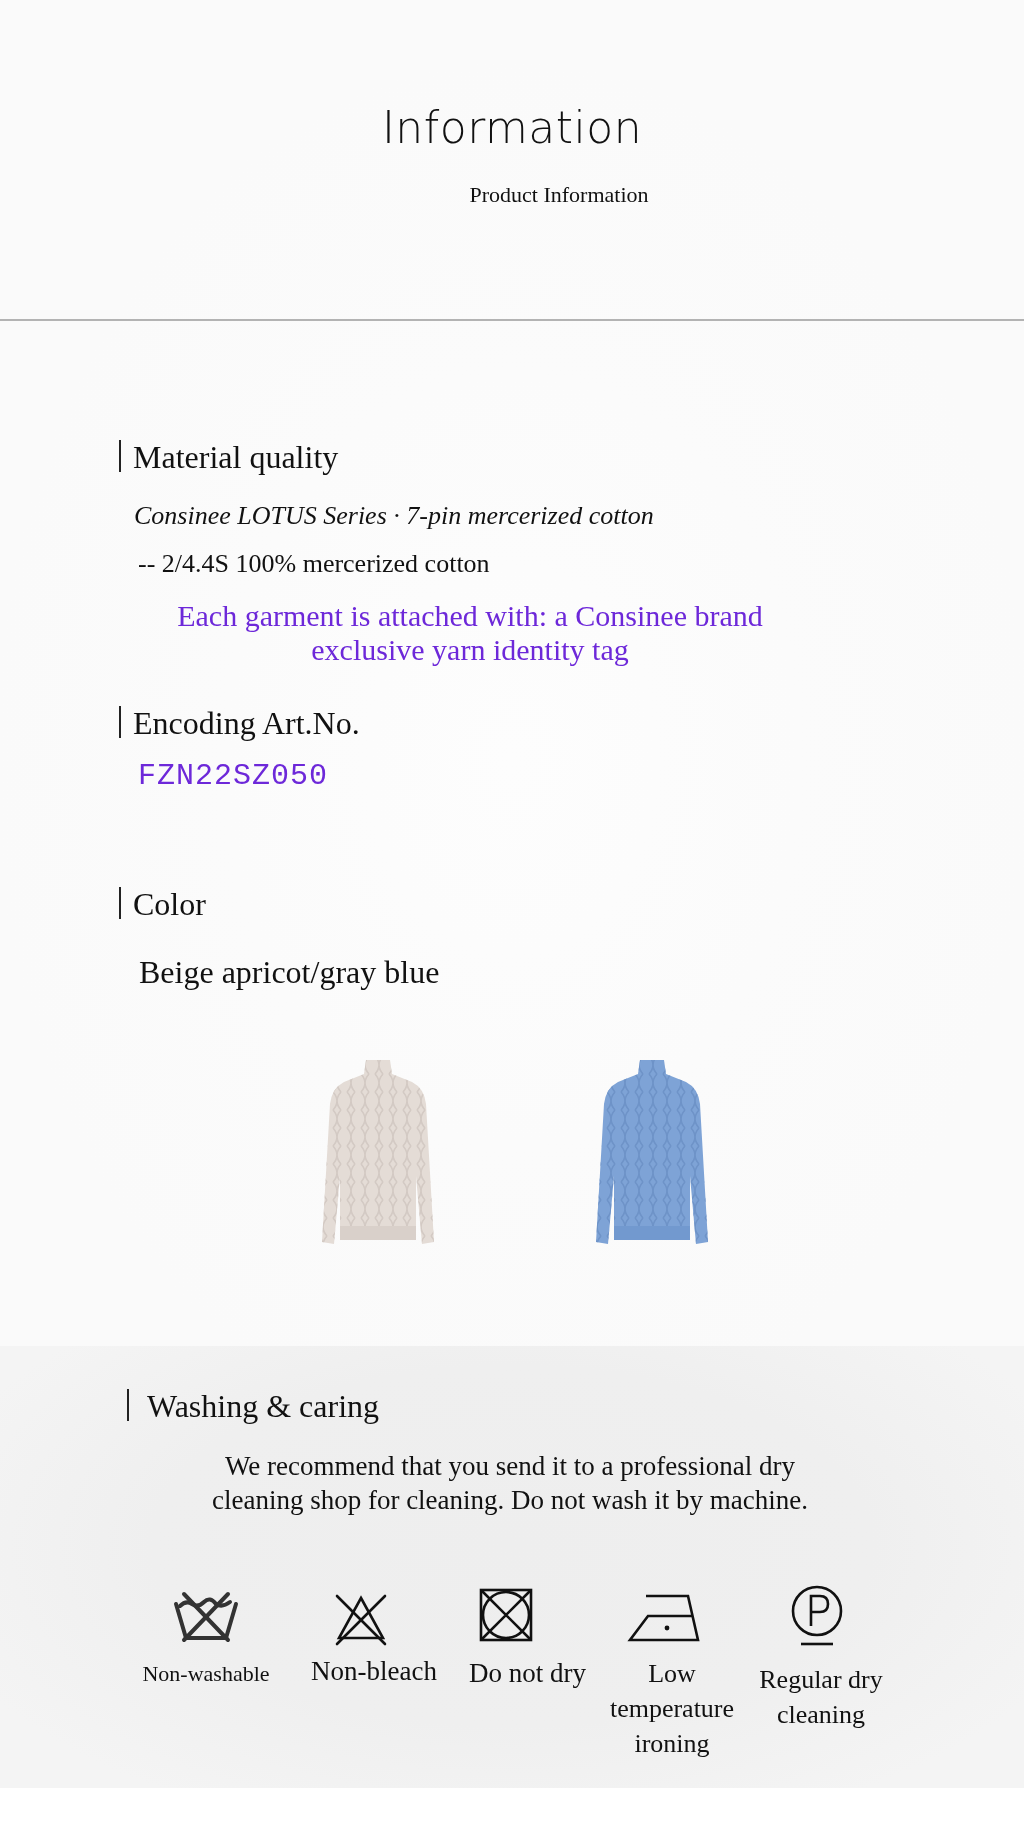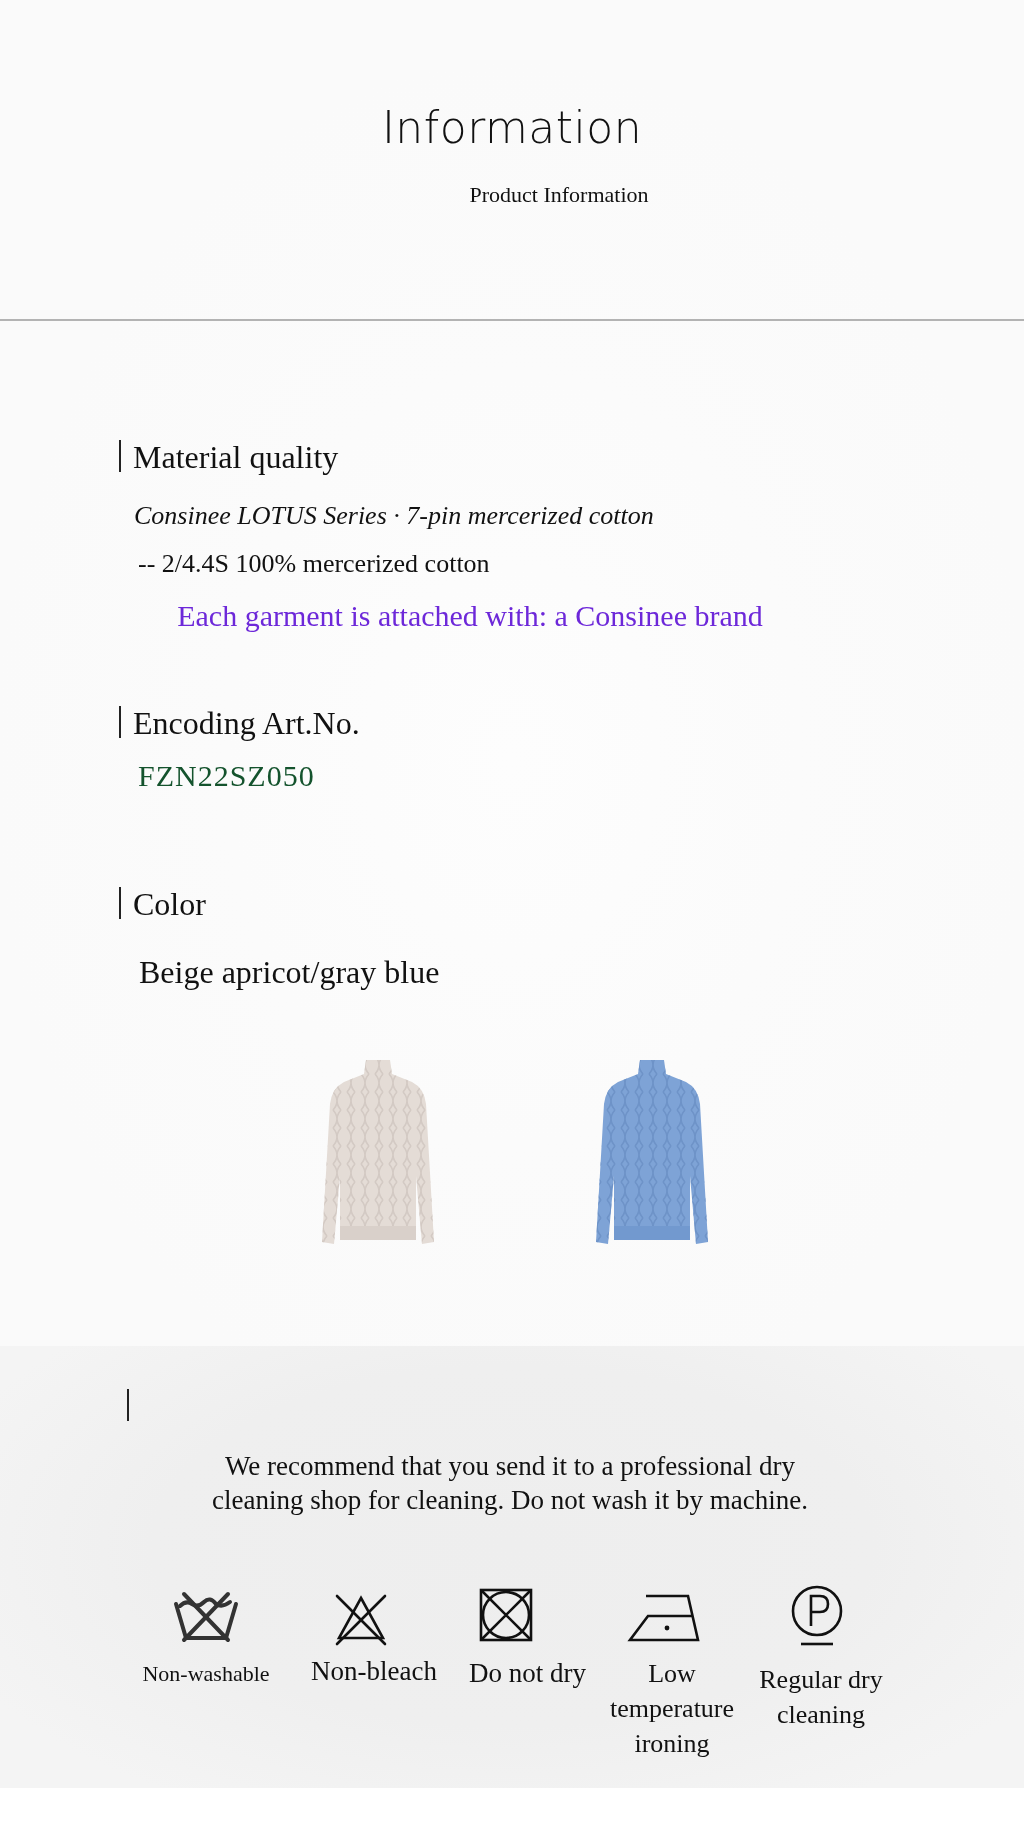--- a/index.html
+++ b/index.html
@@ -36,22 +36,22 @@
   .bar { display: inline-block; width: 2px; height: 32px; background: #222; vertical-align: -4px; margin-right: 12px; }
   .body-text {
     font-family: "Liberation Serif", serif; font-size: 26px; line-height: 34px;
     color: #111; white-space: nowrap;
   }
   .center-text {
     font-family: Liberation Serif, serif; font-size: 30px; line-height: 34px;
     color: #6d28d9; text-align: center;
   }
   .code {
-    font-family: Liberation Serif, serif; font-weight: 300;
-    font-size: 30px; color: #14532d; letter-spacing: 1px; line-height: 36px;
+    font-family: Liberation Mono, monospace; font-weight: 300;
+    font-size: 30px; color: #6d28d9; letter-spacing: 1px; line-height: 36px;
   }
   .sweater { position: absolute; }
   .care-band {
     position: absolute; left: 0; top: 1346px; width: 1024px; height: 442px;
     background: radial-gradient(ellipse 600px 300px at 512px 200px, #eeeeee 0%, #efefef 60%, #f4f4f4 100%);
   }
   .care-text {
     font-family: "Liberation Serif", serif; font-size: 27px; line-height: 34px;
     text-align: center; color: #111;
   }
@@ -71,20 +71,21 @@
 <div class="abs subtitle">Product Information</div>
 <div class="abs divider"></div>
 
 <div class="abs sec-head" style="left:119px; top:437px;">
   <span class="bar"></span><span>Material quality</span>
 </div>
 <div class="abs body-text" style="left:134px; top:499px;font-style:italic;">Consinee LOTUS Series · 7-pin mercerized cotton</div>
 <div class="abs body-text" style="left:138px; top:547px;">-- 2/4.4S 100%  mercerized cotton</div>
 <div class="abs center-text" style="left:120px; width:700px; top:599px;">
   <div>Each garment is attached with: a Consinee brand</div>
+  <div>exclusive yarn identity tag</div>
 </div>
 
 <div class="abs sec-head" style="left:119px; top:703px;">
   <span class="bar"></span><span>Encoding Art.No.</span>
 </div>
 <div class="abs code" style="left:138px; top:758px;">FZN22SZ050</div>
 
 <div class="abs sec-head" style="left:119px; top:884px;">
   <span class="bar"></span><span>Color</span>
 </div>
@@ -107,21 +108,21 @@
     </pattern>
   </defs>
   <path d="M50 4 L74 4 L76 18 L96 26 Q108 32 110 48 L118 186 L106 188 L100 120 L100 184 L24 184 L24 120 L18 188 L6 186 L14 48 Q16 32 28 26 L48 18 Z" fill="#7ea3d6"></path>
   <path d="M50 4 L74 4 L76 18 L96 26 Q108 32 110 48 L118 186 L106 188 L100 120 L100 184 L24 184 L24 120 L18 188 L6 186 L14 48 Q16 32 28 26 L48 18 Z" fill="url(#cableG)" opacity="0.8"></path>
   <rect x="24" y="170" width="76" height="14" fill="#7299cf"></rect>
 </svg>
 
 <div class="care-band"></div>
 
 <div class="abs sec-head" style="left:127px; top:1386px;">
-  <span class="bar" style="margin-right:18px;"></span>
+  <span class="bar" style="margin-right:18px;"></span><span>Washing &amp; caring</span>
 </div>
 <div class="abs care-text" style="left:100px; width:820px; top:1449px;">
   <div>We recommend that you send it to a professional dry</div>
   <div>cleaning shop for cleaning. Do not wash it by machine.</div>
 </div>
 
 <svg class="care-icon" style="left:172px; top:1590px;" width="68" height="54" viewBox="0 0 68 54">
   <g stroke="#333" stroke-width="4" fill="none" stroke-linecap="round">
     <path d="M4 14 L14 48 L54 48 L64 14"></path>
     <path d="M8 16 Q14 10 20 14 Q26 18 32 12 Q38 6 44 14 Q50 18 58 12"></path>

